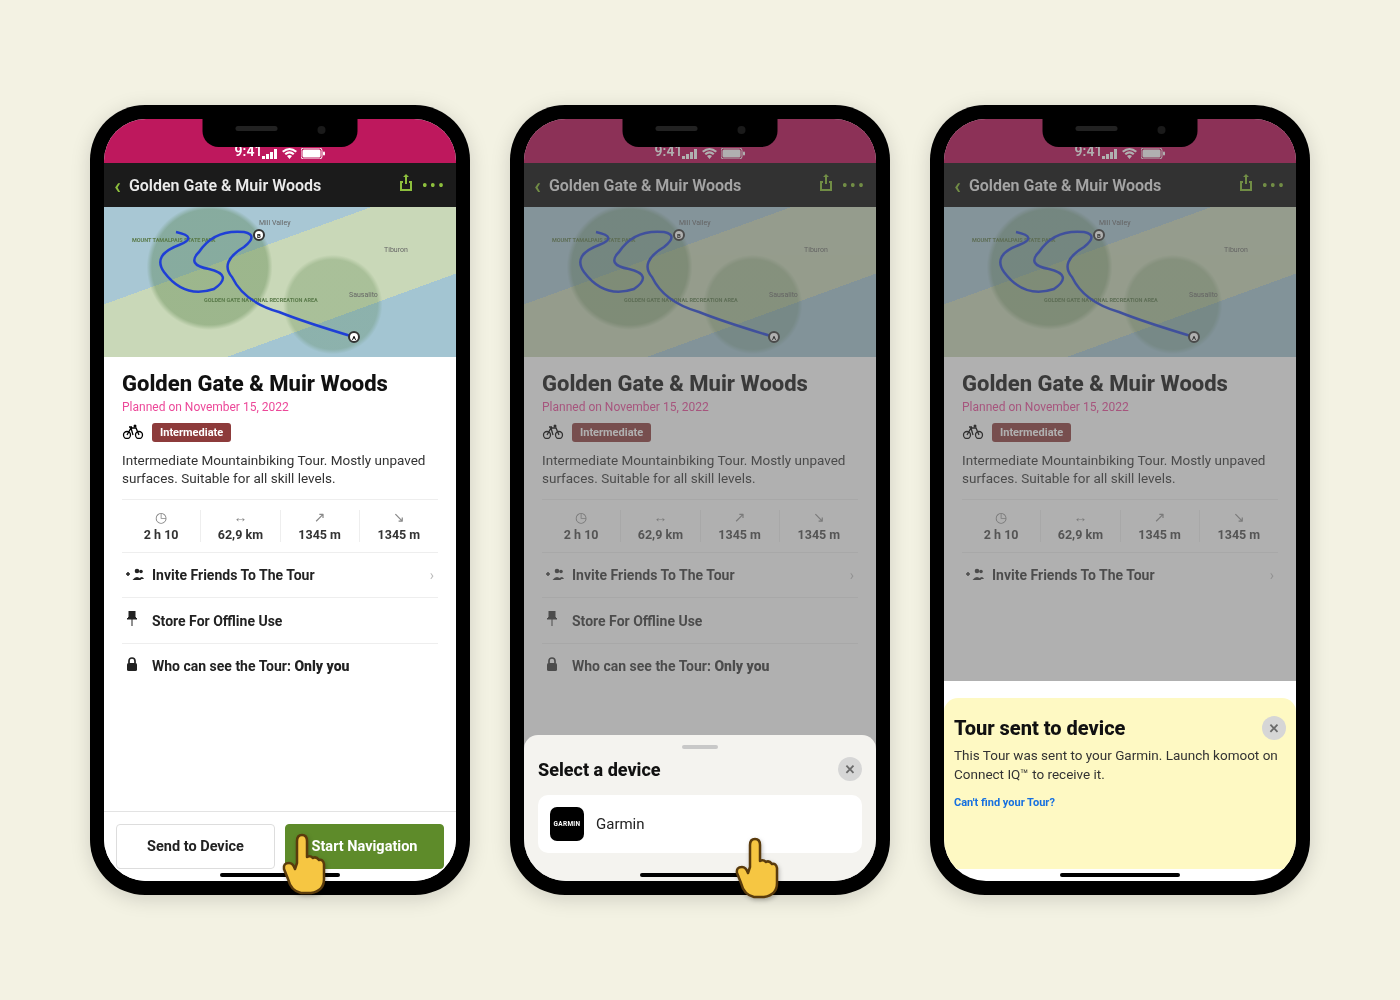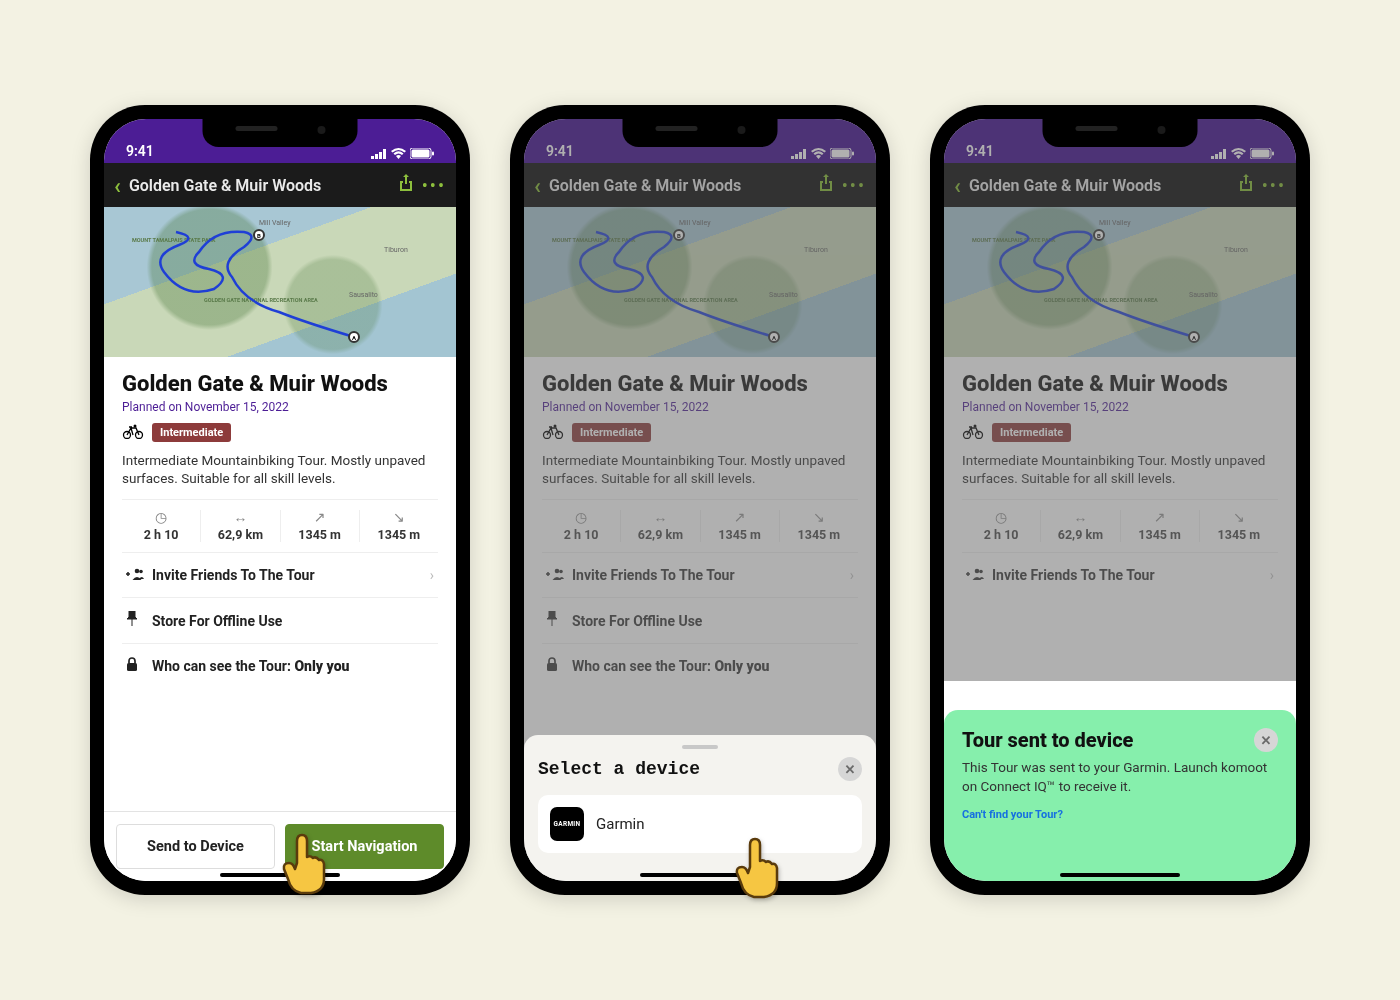--- a/index.html
+++ b/index.html
@@ -37,25 +37,25 @@
     width: 155px; height: 28px;
     background: #000;
     border-bottom-left-radius: 16px;
     border-bottom-right-radius: 16px;
     z-index: 50;
     display:flex; justify-content:center; align-items:flex-start; gap:40px;
   }
   .notch .speaker { width:42px; height:5px; background:#222; border-radius:3px; margin-top:7px;}
   .notch .cam { width:8px; height:8px; background:#1a1a1a; border-radius:50%; margin-top:7px;}
   .statusbar {
-    background: #4c1d95;
+    background: #be185d;
     color: #fff;
     height: 44px;
     display: flex;
-    justify-content: space-between;
+    justify-content: center;
     align-items: flex-end;
     padding: 0 22px 4px;
     font-size: 14px;
     font-weight: 600;
   }
   .status-icons { display:flex; gap:4px; align-items:center;}
   .navbar {
     background: #1b1b1b;
     color: #eaeaea;
     height: 44px;
@@ -78,21 +78,21 @@
     background:
       radial-gradient(circle at 30% 40%, rgba(74,120,60,0.35) 0 22%, transparent 24%),
       radial-gradient(circle at 65% 65%, rgba(74,120,60,0.25) 0 18%, transparent 20%),
       linear-gradient(160deg, #a8c7d4 0 35%, #c9d8b8 35% 70%, #a3c5d2 70% 100%);
   }
   .route {
     position:absolute; inset:0;
   }
   .content { padding: 14px 18px 6px; }
   .tour-title { font-size:22px; font-weight:800; margin-bottom:4px; color:#111;}
-  .planned { font-size:12px; color:#4c1d95; margin-bottom:8px;}
+  .planned { font-size:12px; color:#ec4899; margin-bottom:8px;}
   .badge-row { display:flex; align-items:center; gap:8px; margin-bottom:8px;text-align:center;}
   .bike-icon { font-size:18px; }
   .badge { background:#8d3b3b; color:#fff; font-size:11px; font-weight:700; padding:3px 8px; border-radius:3px;}
   .desc { font-size:13.5px; color:#333; line-height:1.35; margin-bottom:12px;}
   .stats { display:flex; border-top:1px solid #eee; border-bottom:1px solid #eee; padding:10px 0;}
   .stat { flex:1; text-align:center; border-right:1px solid #eee; display:flex; flex-direction:column; align-items:center; gap:3px;}
   .stat:last-child{border-right:none;}
   .stat .ic { color:#888; font-size:14px; line-height:1;}
   .stat .val { font-size:12.5px; font-weight:700; color:#333;}
   .list-item { display:flex; align-items:center; padding:13px 4px; border-bottom:1px solid #eee; font-size:14px; color:#222;}
@@ -111,29 +111,29 @@
   .overlay {
     position:absolute; inset:0; background:rgba(80,80,80,0.45); z-index:30;
   }
   .sheet {
     position:absolute; bottom:0; left:0; right:0;
     background:#f4f3ef; border-top-left-radius:14px; border-top-right-radius:14px;
     padding:10px 14px 28px; z-index:40;
   }
   .sheet-handle { width:36px; height:4px; background:#c8c8c8; border-radius:3px; margin:0 auto 8px;}
   .sheet-header { display:flex; justify-content:space-between; align-items:center; margin-bottom:14px;}
-  .sheet-title { font-size:18px; font-weight:800; color:#111;font-family:Liberation Mono, monospace;}
+  .sheet-title { font-size:18px; font-weight:800; color:#111;}
   .close-btn { width:24px; height:24px; border-radius:50%; background:#d6d6d6; color:#6a6a6a; display:flex; align-items:center; justify-content:center; font-size:13px; font-weight:bold;}
   .device-row { background:#fff; border-radius:10px; padding:12px; display:flex; align-items:center; gap:12px;}
   .device-chip { width:34px; height:34px; background:#000; border-radius:7px; color:#fff; font-size:6.5px; display:flex; align-items:center; justify-content:center; font-weight:bold; letter-spacing:0.3px;}
   .device-name { font-size:15px; color:#222;}
   .toast {
-    position:absolute; bottom:0; left:0; right:0;
-    background:#86efac; border-top-left-radius:14px; border-top-right-radius:14px;
-    padding:18px 18px 60px; z-index:40;
+    position:absolute; bottom:12px; left:0; right:0;
+    background:#fef9c3; border-top-left-radius:14px; border-top-right-radius:14px;
+    padding:18px 10px 60px; z-index:40;
   }
   .toast-header { display:flex; justify-content:space-between; align-items:flex-start;}
   .toast-title { font-size:20px; font-weight:800; color:#111; margin-bottom:6px;}
   .toast-body { font-size:13.5px; color:#333; line-height:1.4; margin-bottom:12px;}
   .toast-link { font-size:11px; color:#1670e0; font-weight:700;}
   .pointer {
     position:absolute; width:56px; height:64px; z-index:100;
     pointer-events:none;
   }
   .pointer svg { filter: drop-shadow(1px 2px 2px rgba(0,0,0,0.25));}

